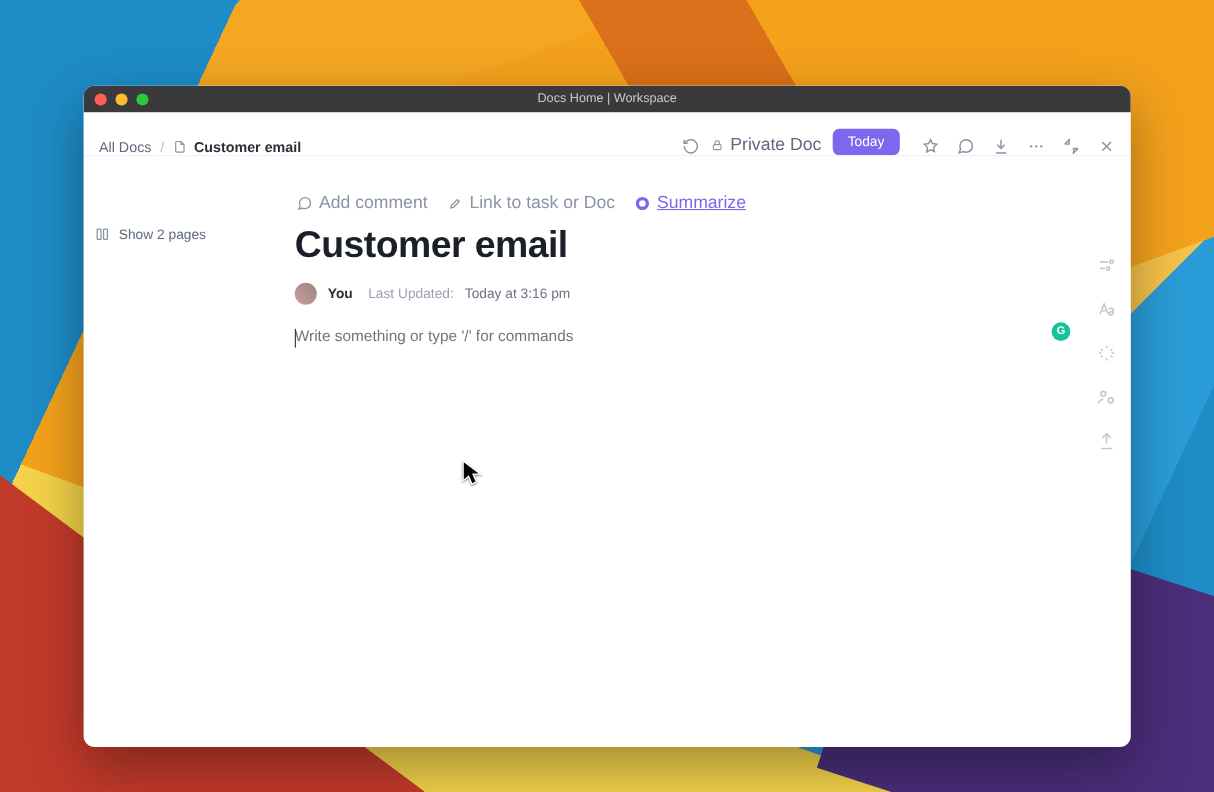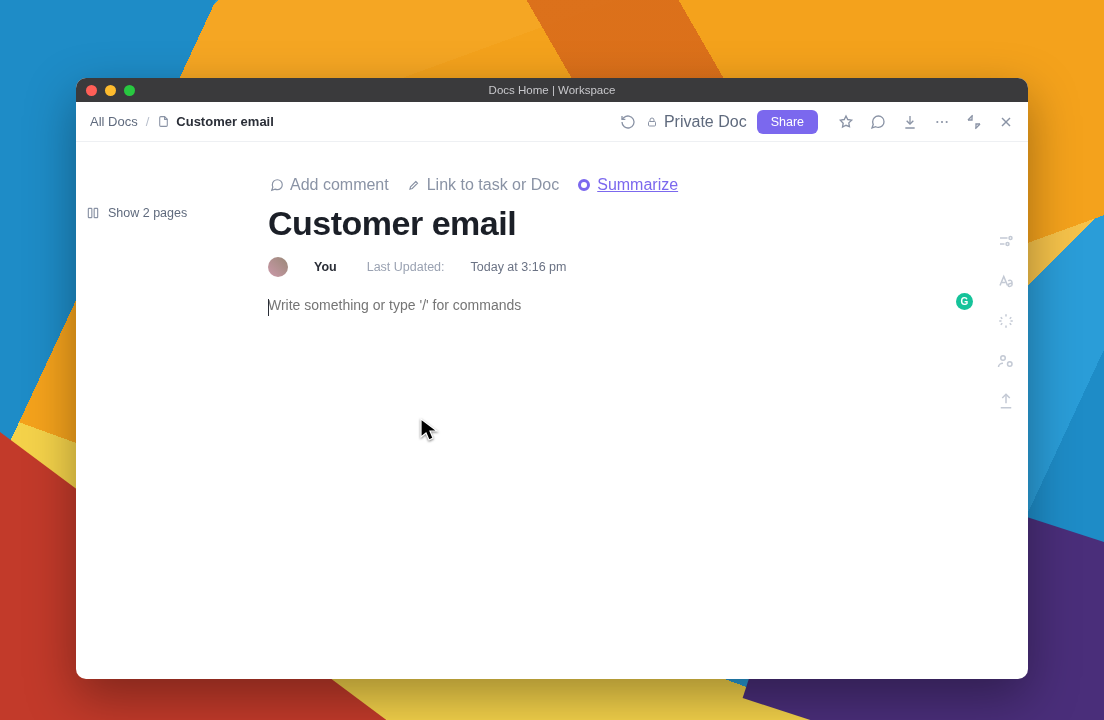--- a/index.html
+++ b/index.html
@@ -41,21 +41,21 @@
   .dot { width:11px; height:11px; border-radius:50%; }
   .dot.red{background:#ff5f57;} .dot.yellow{background:#febc2e;} .dot.green{background:#28c840;}
   .titlebar-title {
     position:absolute; left:0; right:0; text-align:center;
     font-size:11.5px; color:#c8c8cc; font-weight:500; pointer-events:none;
   }
 
   .toolbar {
     height:40px;
     border-bottom:1px solid #eef0f3;
-    display:flex; align-items:center;
+    display:flex; align-items:flex-end;
     padding:0 14px;
     gap:10px;
   }
   .breadcrumb { display:flex; align-items:center; gap:8px; font-size:13px; }
   .breadcrumb a { color:#5f6a7d; text-decoration:none; }
   .breadcrumb .sep { color:#b8bfcc; }
   .breadcrumb .current { color:#2a2e37; font-weight:600; display:flex; align-items:center; gap:6px; }
   .doc-icon { width:13px; height:15px; }
   .spacer { flex:1; }
   .tb-icon { width:16px; height:16px; color:#8a93a5; cursor:pointer; display:flex; align-items:center; justify-content:center; }
@@ -85,21 +85,21 @@
   .action svg, .action .bubble { width:14px; height:14px; }
   .summarize-dot { width:12px; height:12px; border-radius:50%; border:3px solid #7b68ee; box-sizing:border-box; display:inline-block; }
   .summ-wrap { width:14px; height:14px; display:flex; align-items:center; justify-content:center; }
   .summarize-label { color:#7b68ee;text-decoration:underline; }
 
   .doc-title {
     font-size:34px; font-weight:800; color:#1b1f27; letter-spacing:-.5px;
     padding-left:0; margin-bottom:14px;
   }
 
-  .meta-row { display:flex; align-items:center; gap:26px; font-size:12.5px; margin-bottom:20px;}
+  .meta-row { display:flex; align-items:center; gap:10px; font-size:12.5px; margin-bottom:20px;}
   .avatar { width:20px; height:20px; border-radius:50%; background:linear-gradient(45deg,#c9a,#987); }
   .author { color:#2a2e37; font-weight:600; }
   .updated-label { color:#9aa2b2; margin-left:4px;}
   .updated-time { color:#6a7284;text-align:center; }
 
   .editor {
     width:680px; min-height:60px; font-size:14px;
     color:#9aa2b2; border:none; outline:none; resize:none;
     background:transparent;
   }
@@ -172,21 +172,21 @@
     </div>
 
     <div class="tb-btn">
       <svg class="lock" viewBox="0 0 24 24" fill="none" stroke="#8a93a5" stroke-width="2">
           <rect x="5" y="11" width="14" height="9" rx="2"></rect>
           <path d="M8 11V8a4 4 0 0 1 8 0v3"></path>
         </svg>
       <span>Private Doc</span>
     </div>
 
-    <button class="share-btn">Share</button>
+    <button class="share-btn">Today</button>
 
     <div class="tb-cluster">
       <div class="tb-icon">
         <svg viewBox="0 0 24 24" fill="none" stroke="currentColor" stroke-width="2">
             <path d="m12 3 2.6 5.3 5.9.9-4.3 4.1 1 5.8L12 16.9l-5.2 2.7 1-5.8L3.5 9.2l5.9-.9z"></path>
           </svg>
       </div>
       <div class="tb-icon">
         <svg viewBox="0 0 24 24" fill="none" stroke="currentColor" stroke-width="2">
             <path d="M21 11.5a8.38 8.38 0 0 1-8.5 8.5 8.5 8.5 0 0 1-3.9-.9L3 21l1.9-5.6A8.38 8.38 0 0 1 4 11.5 8.5 8.5 0 0 1 12.5 3 8.38 8.38 0 0 1 21 11.5z"></path>

